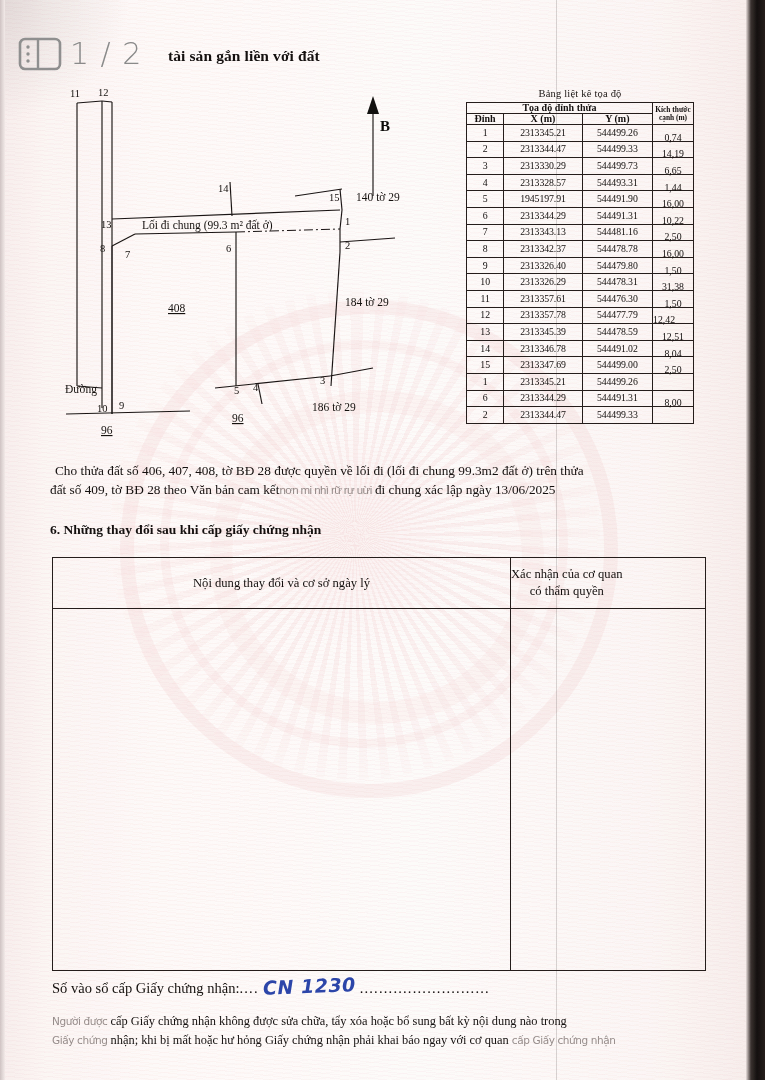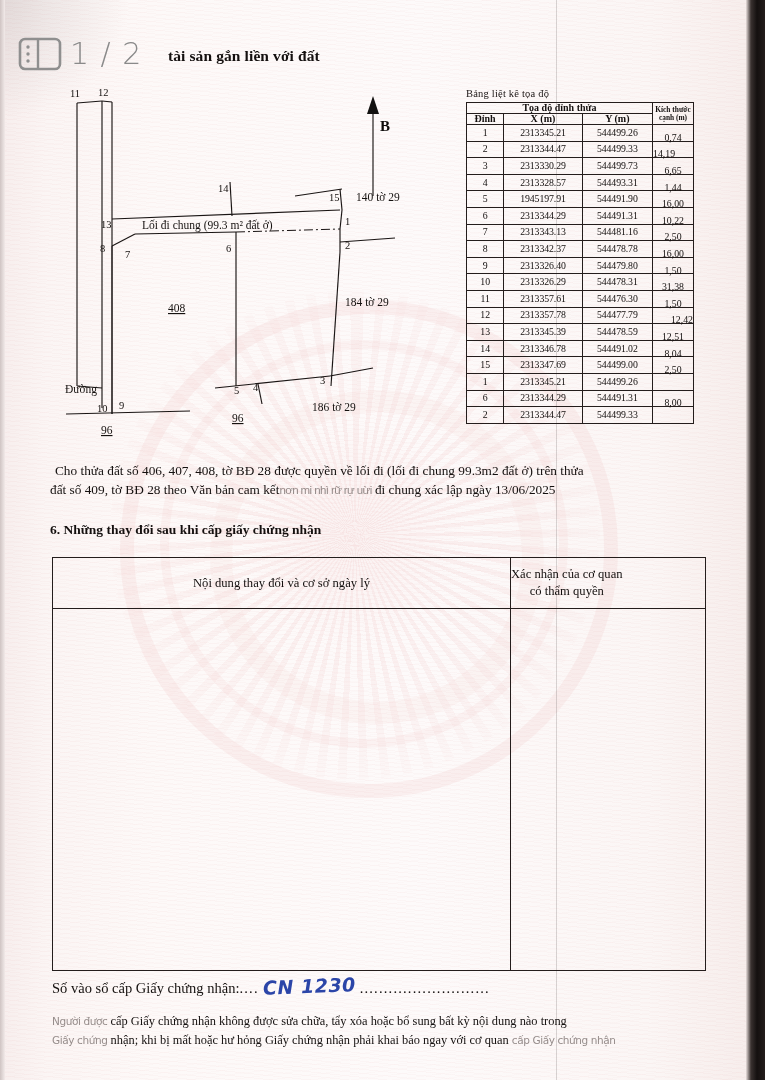--- a/index.html
+++ b/index.html
@@ -86,21 +86,21 @@
   .sk-txt{font-family:"Liberation Serif", serif;font-size:10.5px;fill:#15110f;}
   .sk-txt-lg{font-family:"Liberation Serif", serif;font-size:11.5px;fill:#15110f;}
   .sk-north{font-family:"Liberation Serif", serif;font-weight:bold;font-size:15px;fill:#0d0b0a;}
   .sk-line{stroke:#1a1514;stroke-width:1.15;fill:none;}
   .sk-line-thin{stroke:#1a1514;stroke-width:.9;fill:none;}
   .sk-dash{stroke:#1a1514;stroke-width:1;fill:none;stroke-dasharray:9 3 2 3;}
 
   
   .coord-wrap{position:absolute;left:466px;top:88px;width:228px;}
   .coord-title{
-    text-align:left;font-size:10.5px;font-family:"Liberation Serif", serif;
+    text-align:center;font-size:10.5px;font-family:"Liberation Serif", serif;
     margin-bottom:3px;color:#1a1413;letter-spacing:.2px;
   }
   table.coord{
     border-collapse:collapse;width:228px;
     font-family:"Liberation Serif", serif;font-size:9.6px;color:#120e0d;
     background:rgba(255,255,255,0);
   }
   table.coord th, table.coord td{
     border:1px solid #241d1c;text-align:center;padding:0;line-height:1;
   }
@@ -278,21 +278,21 @@
             <td class="c-y">544499.26</td>
             <td class="c-edge top-cap" style="position: relative;">
               <span style="position: absolute; left: 0px; right: 0px; top: 50%; text-align: center;">0,74</span>
             </td>
           </tr>
           <tr>
             <td class="c-v">2</td>
             <td class="c-x">2313344.47</td>
             <td class="c-y">544499.33</td>
             <td class="c-edge" style="position: relative;">
-              <span style="position: absolute; left: 0px; right: 0px; top: 50%; text-align: left;">14,19</span>
+              <span style="position: absolute; left: 0px; right: 0px; top: 50%; text-align: center;">14,19</span>
             </td>
           </tr>
           <tr>
             <td class="c-v">3</td>
             <td class="c-x">2313330.29</td>
             <td class="c-y">544499.73</td>
             <td class="c-edge" style="position: relative;">
               <span style="position: absolute; left: 0px; right: 0px; top: 50%; text-align: center;">6,65</span>
             </td>
           </tr>
@@ -358,21 +358,21 @@
             <td class="c-y">544476.30</td>
             <td class="c-edge" style="position: relative;">
               <span style="position: absolute; left: 0px; right: 0px; top: 50%; text-align: center;">1,50</span>
             </td>
           </tr>
           <tr>
             <td class="c-v">12</td>
             <td class="c-x">2313357.78</td>
             <td class="c-y">544477.79</td>
             <td class="c-edge" style="position: relative;">
-              <span style="position: absolute; left: 0px; right: 0px; top: 50%; text-align: right;">12,42</span>
+              <span style="position: absolute; left: 0px; right: 0px; top: 50%; text-align: left;">12,42</span>
             </td>
           </tr>
           <tr>
             <td class="c-v">13</td>
             <td class="c-x">2313345.39</td>
             <td class="c-y">544478.59</td>
             <td class="c-edge" style="position: relative;">
               <span style="position: absolute; left: 0px; right: 0px; top: 50%; text-align: center;">12,51</span>
             </td>
           </tr>

